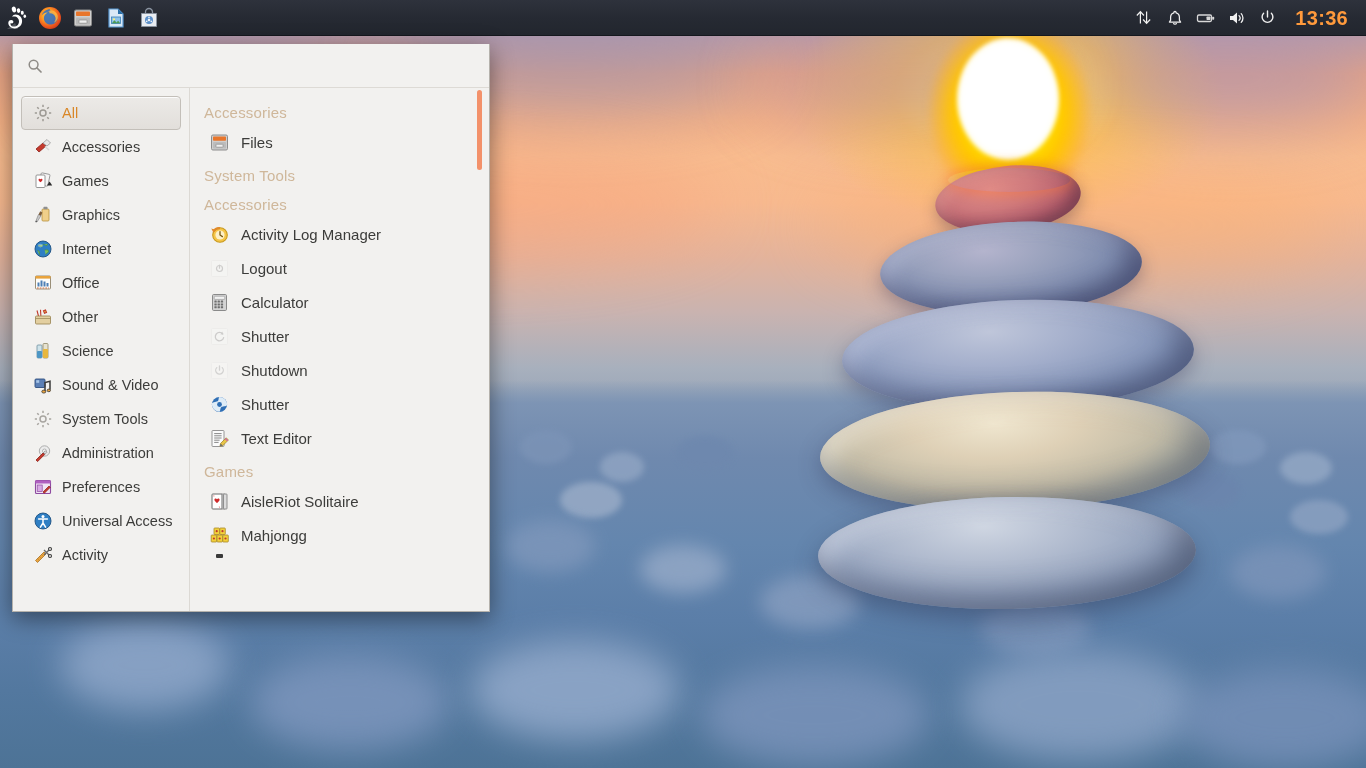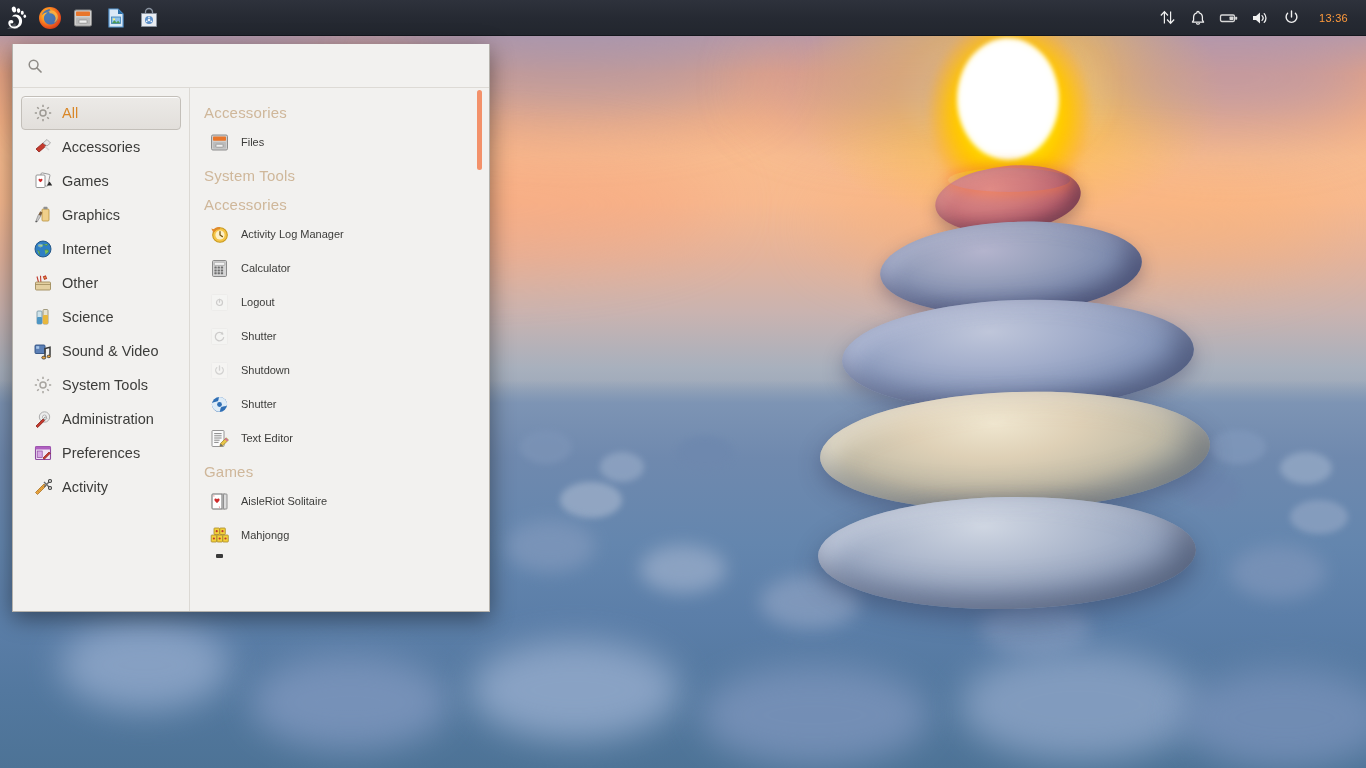--- a/index.html
+++ b/index.html
@@ -115,22 +115,22 @@
   .panel-right { margin-left:auto; display:flex; align-items:center; height:100%; padding-right:10px; gap:4px; }
   .launcher {
     width:33px; height:36px; display:flex; align-items:center; justify-content:center;
     cursor:pointer;
   }
   .tray-item {
     width:27px; height:36px; display:flex; align-items:center; justify-content:center;
     cursor:pointer;
   }
   #clock {
-    color:#ff9a3c; font-size:11px; padding:0 8px 0 10px; letter-spacing:.3px;
-    cursor:pointer; line-height:36px;
+    color:#ff9a3c; font-size:20px; padding:0 8px 0 10px; letter-spacing:.3px;
+    cursor:pointer; line-height:36px;font-weight:bold;
   }
 
   
   #menu {
     position:absolute; left:12px; top:44px; width:478px; height:568px;
     background:#f2f1ef;
     border:1px solid #b5b2ac;
     border-top:none;
     box-shadow:0 6px 22px rgba(0,0,0,.45);
     z-index:50; display:flex; flex-direction:column;
@@ -176,21 +176,21 @@
   #apps {
     flex:1; position:relative; overflow:hidden; background:#f2f1ef;
     padding:8px 0 0 0;
   }
   .section {
     font-size:15px; color:#cfb79a; padding:8px 0 4px 14px; font-weight:400;
     letter-spacing:.2px;
   }
   .app {
     display:flex; align-items:center; height:34px; padding:0 10px 0 14px;
-    cursor:pointer; color:#3c3c3a; font-size:11px;
+    cursor:pointer; color:#3c3c3a; font-size:15px;
   }
   .app .ico { width:30px; flex:0 0 30px; display:flex; align-items:center; justify-content:center; }
   .app .lbl { padding-left:7px; white-space:nowrap; }
   #scrollbar {
     position:absolute; right:7px; top:2px; width:5px; height:80px;
     background:#f3916a; border-radius:3px; cursor:pointer;
   }
   .faint { opacity:.30; }
 </style>
 </head>
@@ -408,20 +408,31 @@
         <span class="ico">
           <svg width="20" height="20" viewBox="0 0 20 20">
             <circle cx="10" cy="10" r="8" fill="#2f7fc4" stroke="#1c4f80" stroke-width=".9"></circle>
             <path d="M5 6.5c2 .2 3 1.6 3.8 1.2 1-.5.3-2 1.6-2.2 1.3-.2 2.4 1.3 3.4 1 .6-.2.8-1 .5-1.6M4.4 11.5c1.4.1 2.2 1.3 2.2 2.4 0 .9-.5 1.6-.2 2.2M12.6 15.4c.6-1 1.9-1.2 2.6-2.2.5-.8.3-1.8-.5-2.2-.9-.4-2.2.3-3 0" fill="#7dbf5c" stroke="#4c8c3a" stroke-width=".7"></path>
             <ellipse cx="7.4" cy="6.6" rx="2.6" ry="1.8" fill="rgba(255,255,255,.35)"></ellipse>
           </svg>
         </span>
         <span class="lbl">Internet</span>
       </div>
 
+      <div class="cat">
+        <span class="ico">
+          <svg width="20" height="20" viewBox="0 0 20 20">
+            <rect x="2.5" y="3" width="15" height="13" rx="1" fill="#fdfdfa" stroke="#9a8f78" stroke-width="1"></rect>
+            <rect x="2.5" y="3" width="15" height="2.6" fill="#e8a33d"></rect>
+            <path d="M4.5 13.5h2v-4h-2zM7.5 13.5h2V7.5h-2zM10.5 13.5h2v-5h-2zM13.5 13.5h2V10h-2z" fill="#4d7fb5"></path>
+            <path d="M4 15h12" stroke="#d4683a" stroke-width="1" stroke-dasharray="1.6 1.2"></path>
+          </svg>
+        </span>
+        <span class="lbl">Office</span>
+      </div>
 
       <div class="cat">
         <span class="ico">
           <svg width="20" height="20" viewBox="0 0 20 20">
             <path d="M4 3.5l1.6 6M7.5 2.8l.4 6.4M10.5 3.8l2-.8 1 2.4-2 .8z" stroke="#c0392b" stroke-width="1.1" fill="#e8c547"></path>
             <rect x="2.5" y="9" width="15" height="8" rx="1" fill="#e3cfa0" stroke="#a08c5c" stroke-width=".9"></rect>
             <path d="M2.5 11.5h15" stroke="#a08c5c" stroke-width=".8"></path>
           </svg>
         </span>
         <span class="lbl">Other</span>
@@ -484,20 +495,30 @@
           <svg width="20" height="20" viewBox="0 0 20 20">
             <rect x="2.5" y="3.5" width="15" height="13" rx="1" fill="#f0e4f4" stroke="#8e4ba0" stroke-width="1.1"></rect>
             <rect x="2.5" y="3.5" width="15" height="3" fill="#b060c0"></rect>
             <rect x="4.2" y="8" width="5" height="6.5" fill="#d8a8e4" stroke="#8e4ba0" stroke-width=".7"></rect>
             <path d="M10 15l6-6 1.3 1.3-6 6z" fill="#c43a2e" stroke="#8d2018" stroke-width=".7"></path>
           </svg>
         </span>
         <span class="lbl">Preferences</span>
       </div>
 
+      <div class="cat">
+        <span class="ico">
+          <svg width="20" height="20" viewBox="0 0 20 20">
+            <circle cx="10" cy="10" r="8" fill="#2f7fc4" stroke="#1c4f80" stroke-width=".9"></circle>
+            <circle cx="10" cy="5.6" r="1.5" fill="#fff"></circle>
+            <path d="M5.6 8h8.8M10 8v4M10 12l-2.6 4.2M10 12l2.6 4.2" stroke="#fff" stroke-width="1.5" stroke-linecap="round" fill="none"></path>
+          </svg>
+        </span>
+        <span class="lbl">Universal Access</span>
+      </div>
 
       <div class="cat">
         <span class="ico">
           <svg width="20" height="20" viewBox="0 0 20 20">
             <path d="M2.5 15.5L11 7l2 2-8.5 8.5z" fill="#e8a33d" stroke="#a8732a" stroke-width=".8"></path>
             <path d="M4.5 13.5l1 1M6.5 11.5l1 1M8.5 9.5l1 1" stroke="#a8732a" stroke-width=".8"></path>
             <path d="M11 5l5 5M16 5l-5 5" stroke="#6a6a6a" stroke-width="1.4"></path>
             <circle cx="17" cy="4" r="1.5" fill="none" stroke="#3a3a3a" stroke-width="1.1"></circle>
             <circle cx="17" cy="11" r="1.5" fill="none" stroke="#3a3a3a" stroke-width="1.1"></circle>
           </svg>
@@ -531,20 +552,31 @@
         <span class="ico">
           <svg width="21" height="21" viewBox="0 0 21 21">
             <circle cx="11" cy="11" r="7.3" fill="#f5c547" stroke="#c99a1e" stroke-width="1.1"></circle>
             <circle cx="11" cy="11" r="4.6" fill="#fdf1c8"></circle>
             <path d="M11 7.6V11l2.4 1.6" stroke="#7a5a12" stroke-width="1.3" fill="none" stroke-linecap="round"></path>
             <path d="M4.2 7.5A7.3 7.3 0 0111 4.2" fill="none" stroke="#e08a2a" stroke-width="2.1"></path>
             <path d="M2.2 4.4l2.4 4.2L7.4 6z" fill="#e08a2a"></path>
           </svg>
         </span>
         <span class="lbl">Activity Log Manager</span>
+      </div>
+
+      <div class="app">
+        <span class="ico faint">
+          <svg width="21" height="21" viewBox="0 0 21 21">
+            <rect x="2.5" y="2.5" width="16" height="16" rx="1" fill="#fbfbfb" stroke="#dcdcdc" stroke-width=".8"></rect>
+            <circle cx="10.5" cy="10.5" r="3" fill="none" stroke="#7a7a7a" stroke-width="1.2"></circle>
+            <path d="M10.5 7.2v3" stroke="#7a7a7a" stroke-width="1.2" stroke-linecap="round"></path>
+          </svg>
+        </span>
+        <span class="lbl">Logout</span>
       </div>
 
       <div class="app">
         <span class="ico">
           <svg width="21" height="21" viewBox="0 0 21 21">
             <rect x="3.5" y="2.5" width="14" height="16" rx="1.2" fill="#d4d4d4" stroke="#8a8a8a" stroke-width="1"></rect>
             <rect x="5.2" y="4.2" width="10.6" height="3.2" rx=".5" fill="#f2f2f2" stroke="#9a9a9a" stroke-width=".7"></rect>
             <g fill="#6e6e6e">
               <rect x="5.4" y="8.6" width="2.3" height="2" rx=".4"></rect>
               <rect x="8.6" y="8.6" width="2.3" height="2" rx=".4"></rect>
@@ -558,31 +590,20 @@
             </g>
           </svg>
         </span>
         <span class="lbl">Calculator</span>
       </div>
 
       <div class="app">
         <span class="ico faint">
           <svg width="21" height="21" viewBox="0 0 21 21">
             <rect x="2.5" y="2.5" width="16" height="16" rx="1" fill="#fbfbfb" stroke="#dcdcdc" stroke-width=".8"></rect>
-            <circle cx="10.5" cy="10.5" r="3" fill="none" stroke="#7a7a7a" stroke-width="1.2"></circle>
-            <path d="M10.5 7.2v3" stroke="#7a7a7a" stroke-width="1.2" stroke-linecap="round"></path>
-          </svg>
-        </span>
-        <span class="lbl">Logout</span>
-      </div>
-
-      <div class="app">
-        <span class="ico faint">
-          <svg width="21" height="21" viewBox="0 0 21 21">
-            <rect x="2.5" y="2.5" width="16" height="16" rx="1" fill="#fbfbfb" stroke="#dcdcdc" stroke-width=".8"></rect>
             <path d="M13.8 8a4.2 4.2 0 10.8 3.6" fill="none" stroke="#7a7a7a" stroke-width="1.3" stroke-linecap="round"></path>
             <path d="M13.2 5.6l1 2.6-2.7.4z" fill="#7a7a7a"></path>
           </svg>
         </span>
         <span class="lbl">Shutter</span>
       </div>
 
       <div class="app">
         <span class="ico faint">
           <svg width="21" height="21" viewBox="0 0 21 21">

